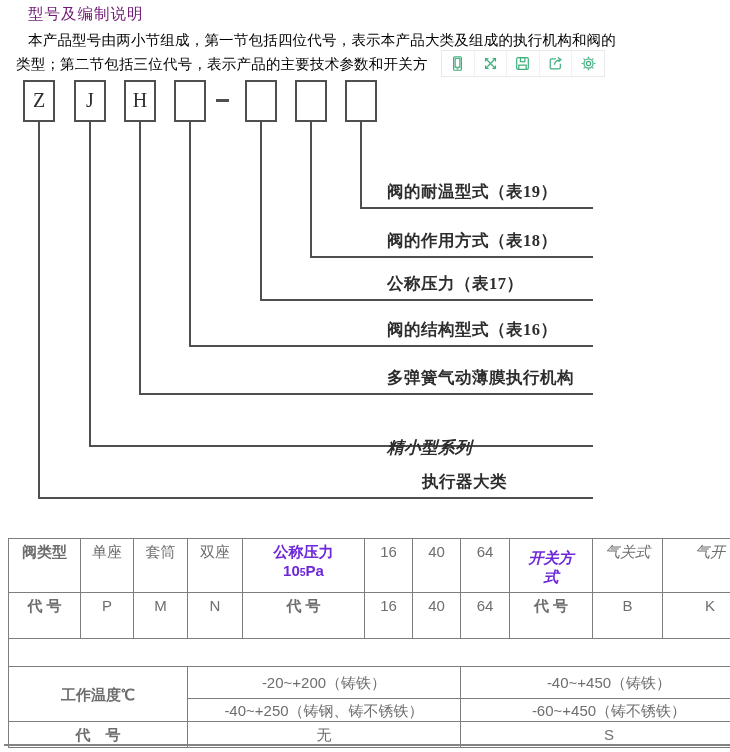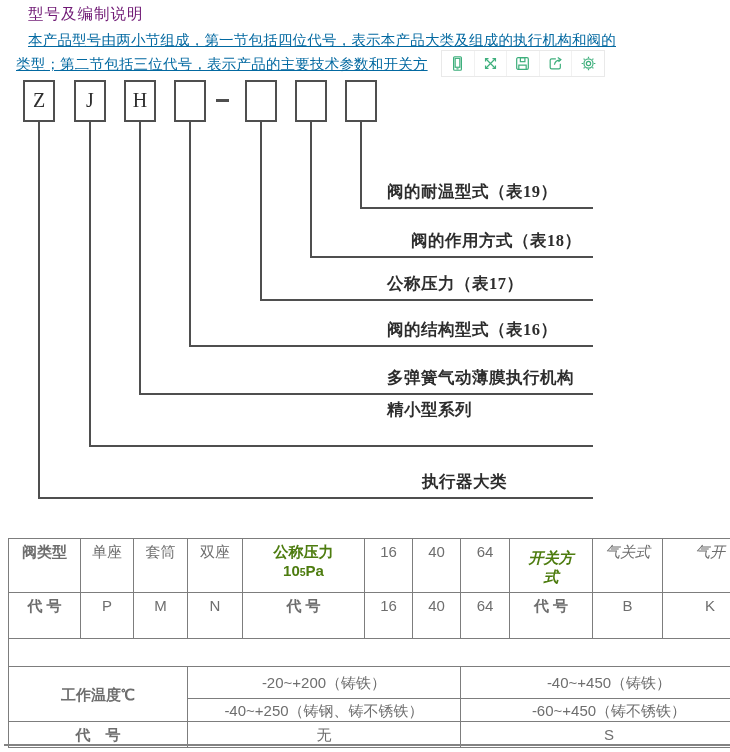--- a/index.html
+++ b/index.html
@@ -3,21 +3,21 @@
 <meta charset="utf-8">
 <style>
   html,body{margin:0;padding:0;}
   body{
     width:730px;height:752px;position:relative;overflow:hidden;
     background:#ffffff;font-family:"Liberation Sans",sans-serif;color:#2e2e2e;
   }
   .abs{position:absolute;}
   
   .doc-title{left:28px;top:4px;font-size:15.5px;color:#701a75;letter-spacing:1px;}
-  .intro{font-size:14.5px;color:#0369a1;white-space:nowrap;letter-spacing:.2px;text-decoration:underline;}
+  .intro{font-size:14.5px;color:#000000;white-space:nowrap;letter-spacing:.2px;}
   
   .toolbar{
     left:441px;top:50px;width:164px;height:27px;background:#fff;
     border:1px solid #e9e9e9;display:flex;box-sizing:border-box;z-index:5;
   }
   .tbtn{flex:1;display:flex;align-items:center;justify-content:center;border-left:1px solid #f1f1f1;cursor:pointer;}
   .tbtn:first-child{border-left:none;}
   .tbtn svg{width:17px;height:17px;}
   
   .codebox{
@@ -34,21 +34,21 @@
   
   table.spec{
     position:absolute;left:8px;top:538px;width:749px;
     border-collapse:collapse;table-layout:fixed;
   }
   .spec td{
     border:1px solid #7d7d7d;text-align:center;vertical-align:top;
     font-size:15px;color:#6e6e6e;padding:3px 0 0 0;overflow:hidden;line-height:19px;
   }
   .spec tr.mid td{vertical-align:middle;padding:0;}
-  .hd{font-weight:bold;color:#4d7c0f;}
+  .hd{font-weight:bold;color:#6d28d9;}
   .lt{color:#8c8c8c;font-style:italic;}
   .sub5{font-size:10.5px;}
   .wrapbox{width:50px;margin:6px auto;font-style:italic;}
   .bottom-rule{left:4px;top:744px;width:726px;height:2px;background:#838383;}
 </style>
 </head>
 <body>
 
 <div class="abs doc-title">型号及编制说明</div>
 <div class="abs intro" style="left:28px;top:31px;">本产品型号由两小节组成，第一节包括四位代号，表示本产品大类及组成的执行机构和阀的</div>
@@ -110,25 +110,25 @@
 
 <div class="abs hline" style="left:360px;top:207px;width:233px;"></div>
 <div class="abs hline" style="left:310px;top:256px;width:283px;"></div>
 <div class="abs hline" style="left:260px;top:299px;width:333px;"></div>
 <div class="abs hline" style="left:189px;top:345px;width:404px;"></div>
 <div class="abs hline" style="left:139px;top:393px;width:454px;"></div>
 <div class="abs hline" style="left:89px;top:445px;width:504px;"></div>
 <div class="abs hline" style="left:38px;top:497px;width:555px;"></div>
 
 <div class="abs dlabel" style="left:387px;top:181px;">阀的耐温型式（表19）</div>
-<div class="abs dlabel" style="left:387px;top:230px;margin-left:24px;">阀的作用方式（表18）</div>
+<div class="abs dlabel" style="left:387px;top:230px;">阀的作用方式（表18）</div>
 <div class="abs dlabel" style="left:387px;top:273px;">公称压力（表17）</div>
 <div class="abs dlabel" style="left:387px;top:319px;">阀的结构型式（表16）</div>
 <div class="abs dlabel" style="left:387px;top:367px;">多弹簧气动薄膜执行机构</div>
-<div class="abs dlabel" style="left:387px;top:399px;">精小型系列</div>
+<div class="abs dlabel" style="left:387px;top:437px;font-style:italic;">精小型系列</div>
 <div class="abs dlabel" style="left:387px;top:471px;margin-left:35px;">执行器大类</div>
 
 <table class="spec">
   <colgroup>
     <col style="width:72px">
       <col style="width:53px">
       <col style="width:54px">
       <col style="width:55px">
     <col style="width:122px">
       <col style="width:48px">

